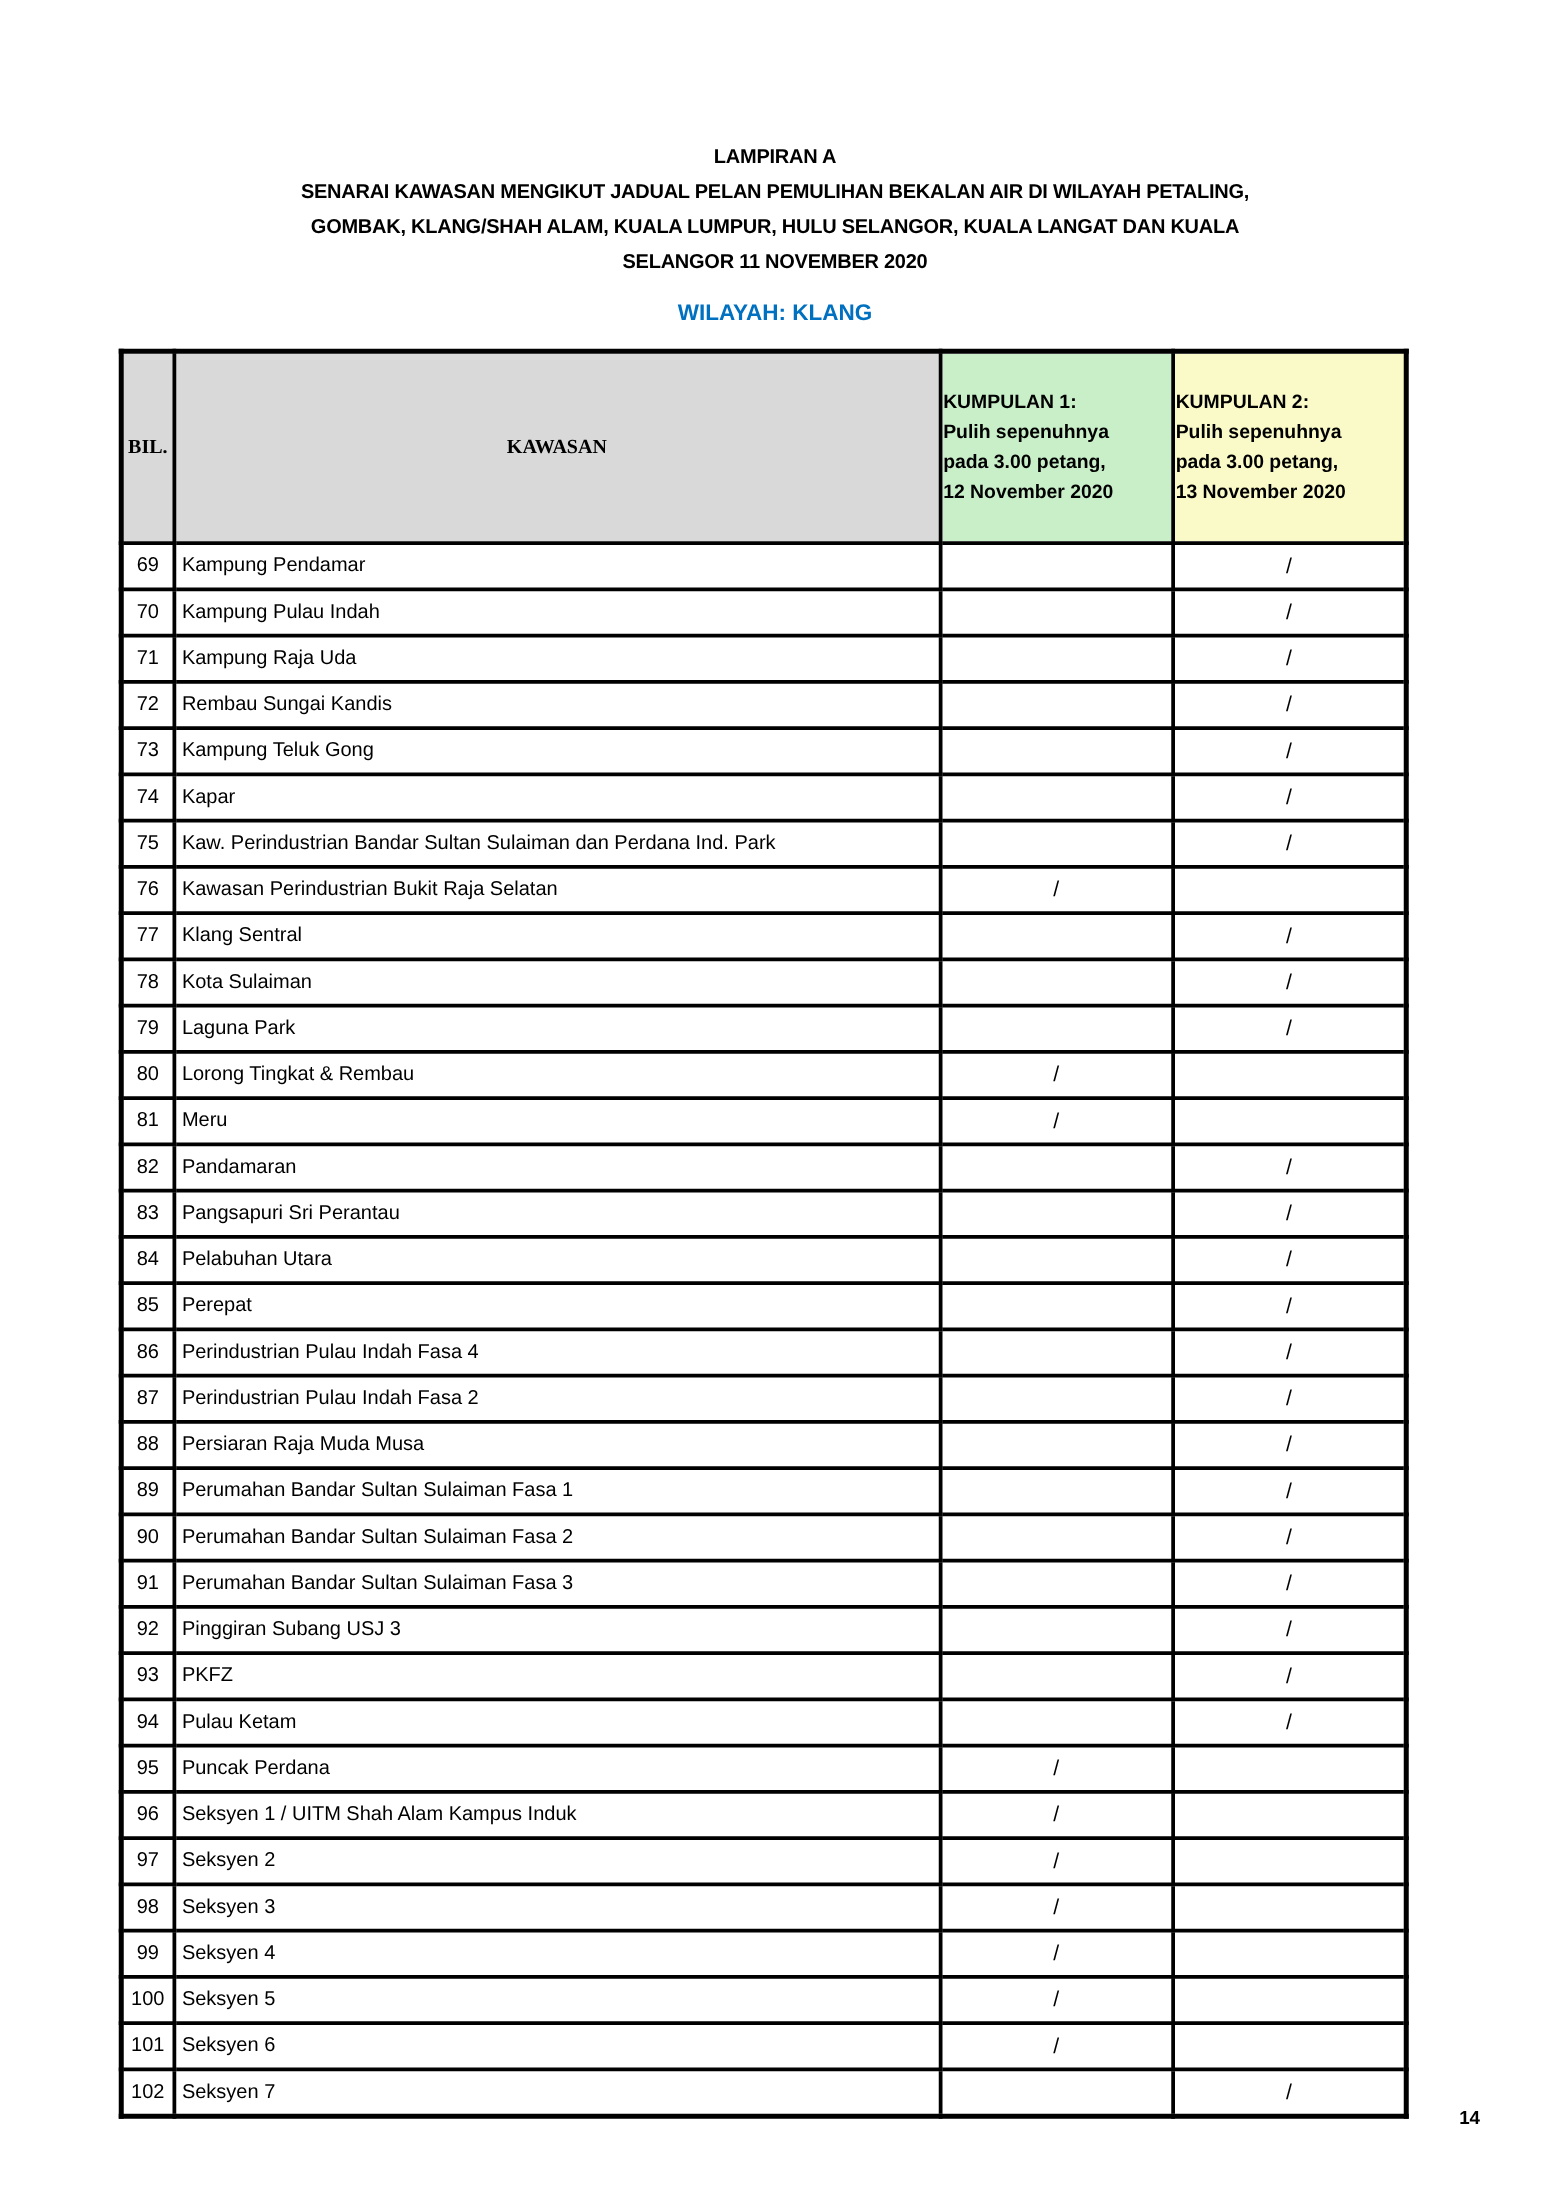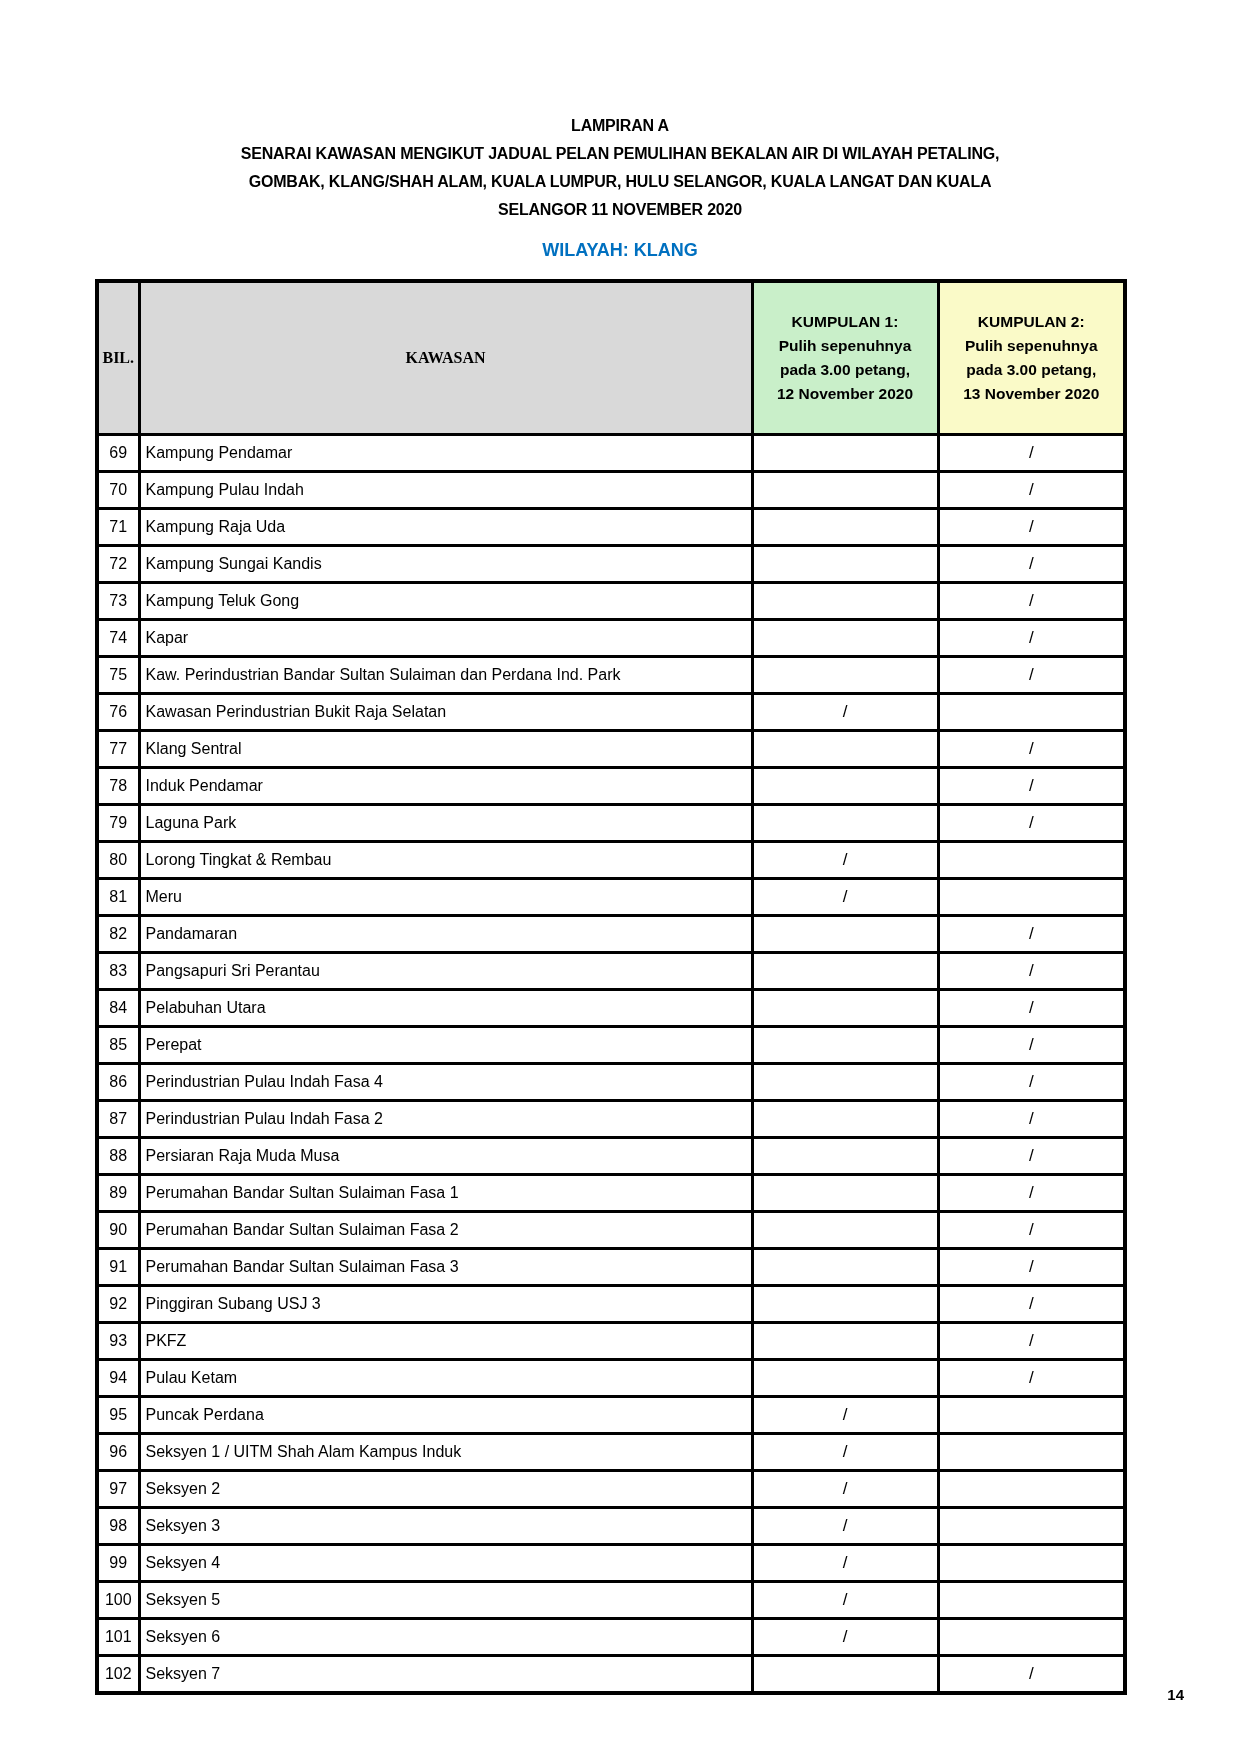--- a/index.html
+++ b/index.html
@@ -41,21 +41,21 @@
   }
   .area-table th {
     height: 148px;
     vertical-align: middle;
     font-weight: bold;
     font-size: 16px;
   }
   th.h-gray { background: var(--gray-bg, #D9D9D9); text-align: center; font-family: Liberation Serif, serif; }
   th.h-green { background: var(--green-bg, #C9EFC9); }
   th.h-yellow { background: var(--yellow-bg, #FAFAC8); }
-  .h-lines { line-height: 24px; text-align: center; font-size: 15.5px; }
+  .h-lines { line-height: 24px; text-align: left; font-size: 15.5px; }
   .area-table td {
     height: 32px;
     font-size: 16px;
     vertical-align: middle;
     background: #ffffff;
   }
   td.c-bil { text-align: center; padding: 0 2px; }
   td.c-kawasan { text-align: left; padding-left: 5px; }
   td.c-mark { text-align: center; font-size: 17px; }
   .page-number {
@@ -124,21 +124,21 @@
 
   <tr>
     <td class="c-bil">71</td>
     <td class="c-kawasan">Kampung Raja Uda</td>
     <td class="c-mark"></td>
     <td class="c-mark">/</td>
   </tr>
 
   <tr>
     <td class="c-bil">72</td>
-    <td class="c-kawasan">Kampung Sungai Kandis</td>
+    <td class="c-kawasan">Rembau Sungai Kandis</td>
     <td class="c-mark"></td>
     <td class="c-mark">/</td>
   </tr>
 
   <tr>
     <td class="c-bil">73</td>
     <td class="c-kawasan">Kampung Teluk Gong</td>
     <td class="c-mark"></td>
     <td class="c-mark">/</td>
   </tr>
@@ -166,21 +166,21 @@
 
   <tr>
     <td class="c-bil">77</td>
     <td class="c-kawasan">Klang Sentral</td>
     <td class="c-mark"></td>
     <td class="c-mark">/</td>
   </tr>
 
   <tr>
     <td class="c-bil">78</td>
-    <td class="c-kawasan">Induk Pendamar</td>
+    <td class="c-kawasan">Kota Sulaiman</td>
     <td class="c-mark"></td>
     <td class="c-mark">/</td>
   </tr>
 
   <tr>
     <td class="c-bil">79</td>
     <td class="c-kawasan">Laguna Park</td>
     <td class="c-mark"></td>
     <td class="c-mark">/</td>
   </tr>

